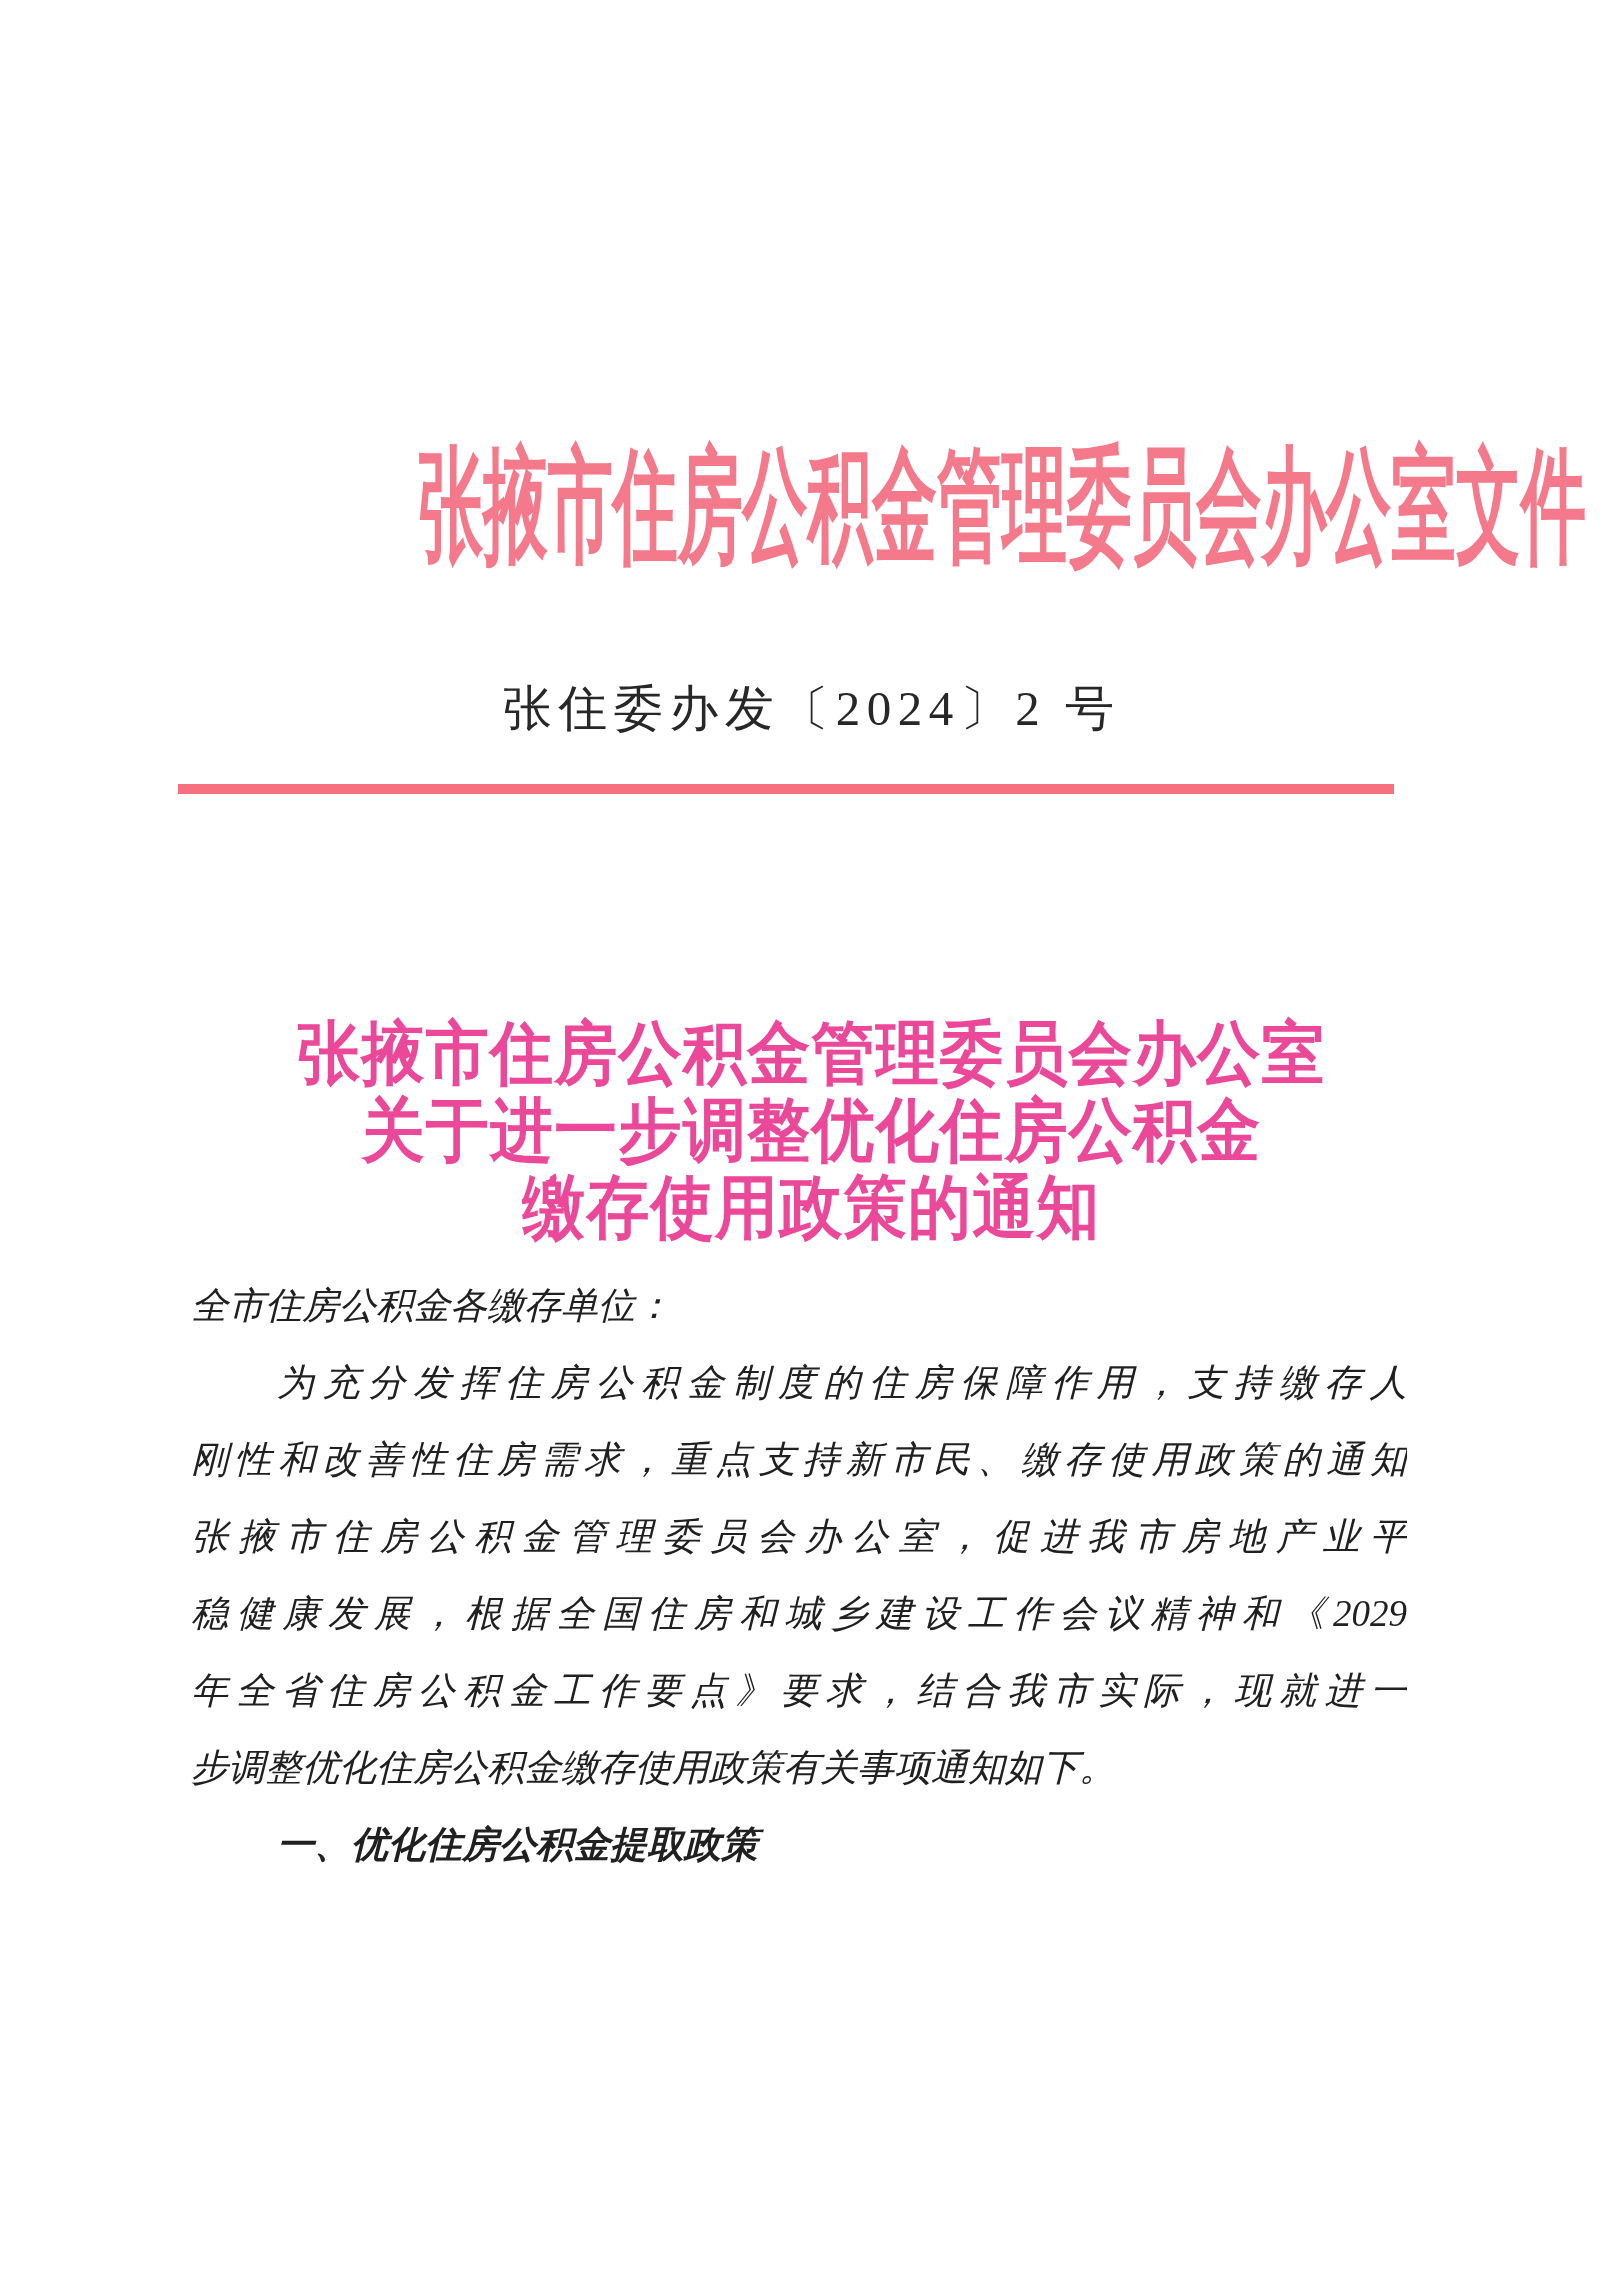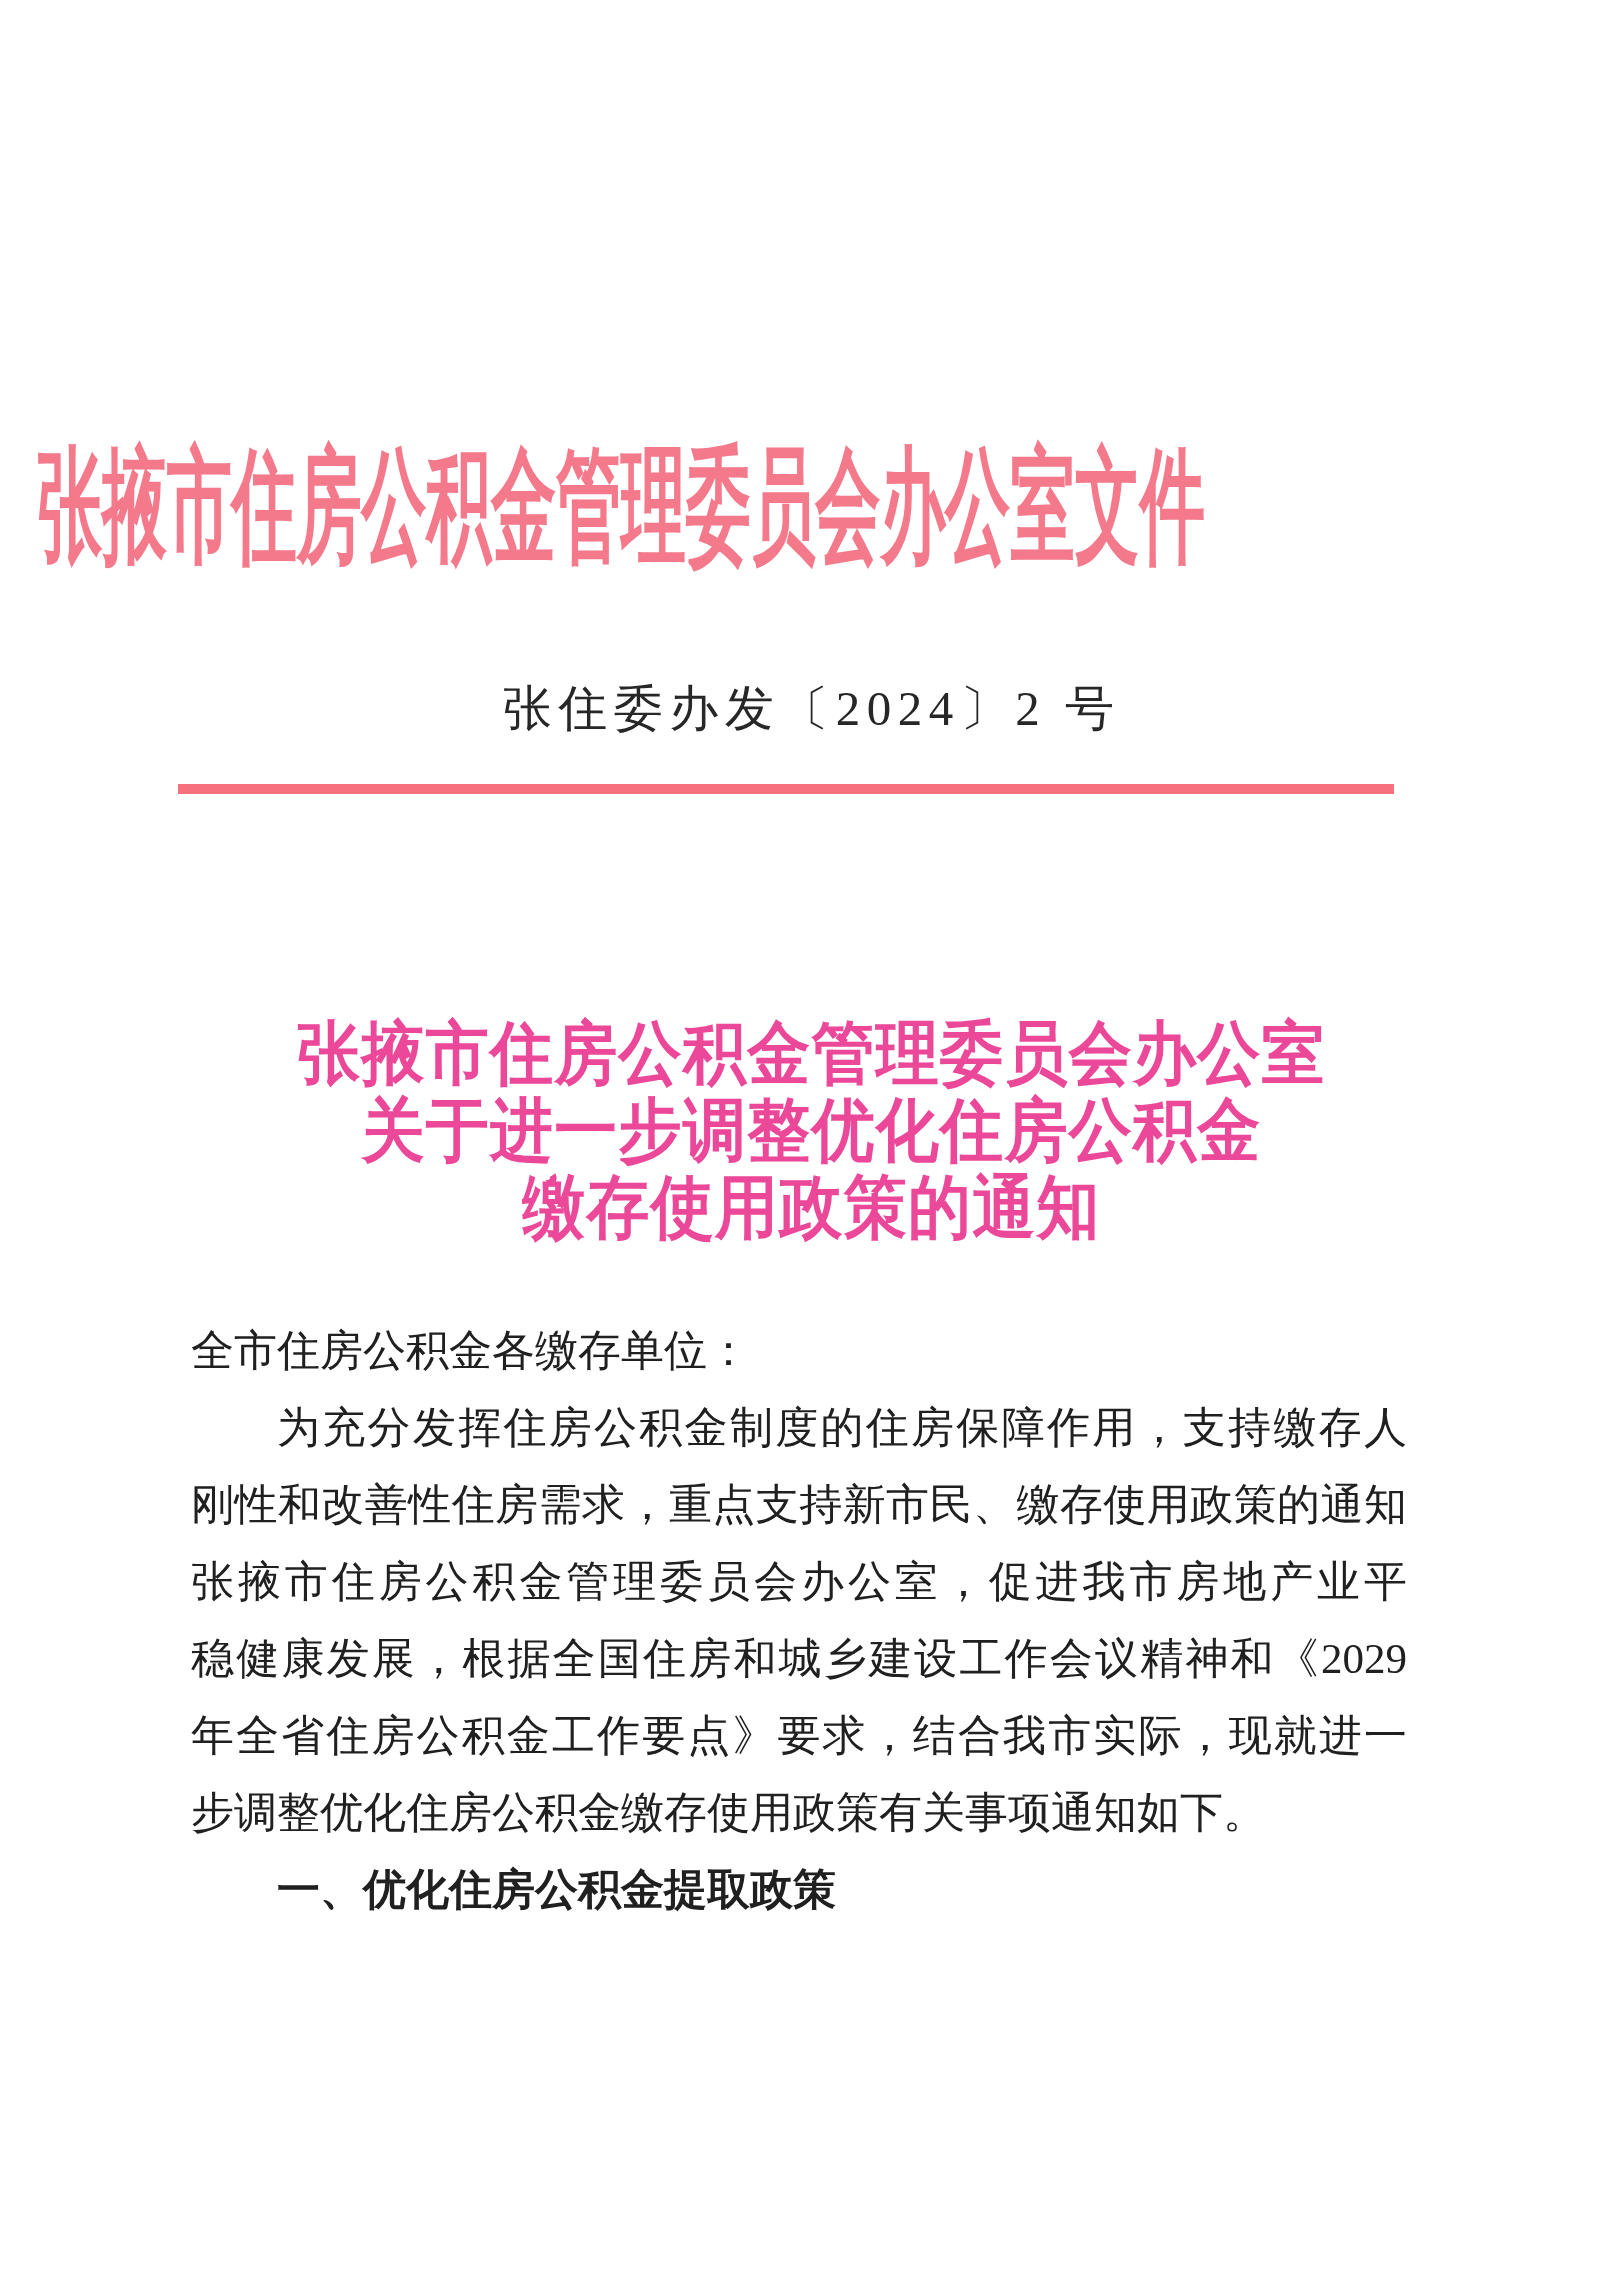--- a/index.html
+++ b/index.html
@@ -18,21 +18,21 @@
 
   
   .masthead {
     position: absolute;
     top: 416px;
     left: 0;
     width: 100%;
     height: 181px;
     display: flex;
     align-items: center;
-    justify-content: flex-start;
+    justify-content: flex-end;
   }
   .masthead-text {
     font-size: 69px;
     font-weight: bold;
     color: #f4798b;
     white-space: nowrap;
     transform: scale(0.94, 1.82);
     transform-origin: center center;
     letter-spacing: 0;
   }
@@ -76,25 +76,26 @@
   }
   .doc-title .title-line {
     transform: scaleY(1.1);
     transform-origin: center center;
     white-space: nowrap;
   }
 
   
   .body-text {
     position: absolute;
-    top: 1312px;
+    top: 1267px;
     left: 191px;
     width: 1216px;
-    font-size: 43px;
+    font-size: 37px;
     color: #202020;
+    font-style: italic;
   }
   .line {
     height: 77px;
     line-height: 77px;
     white-space: nowrap;
   }
   .jfull {
     white-space: normal;
     text-align: justify;
     text-align-last: justify;

